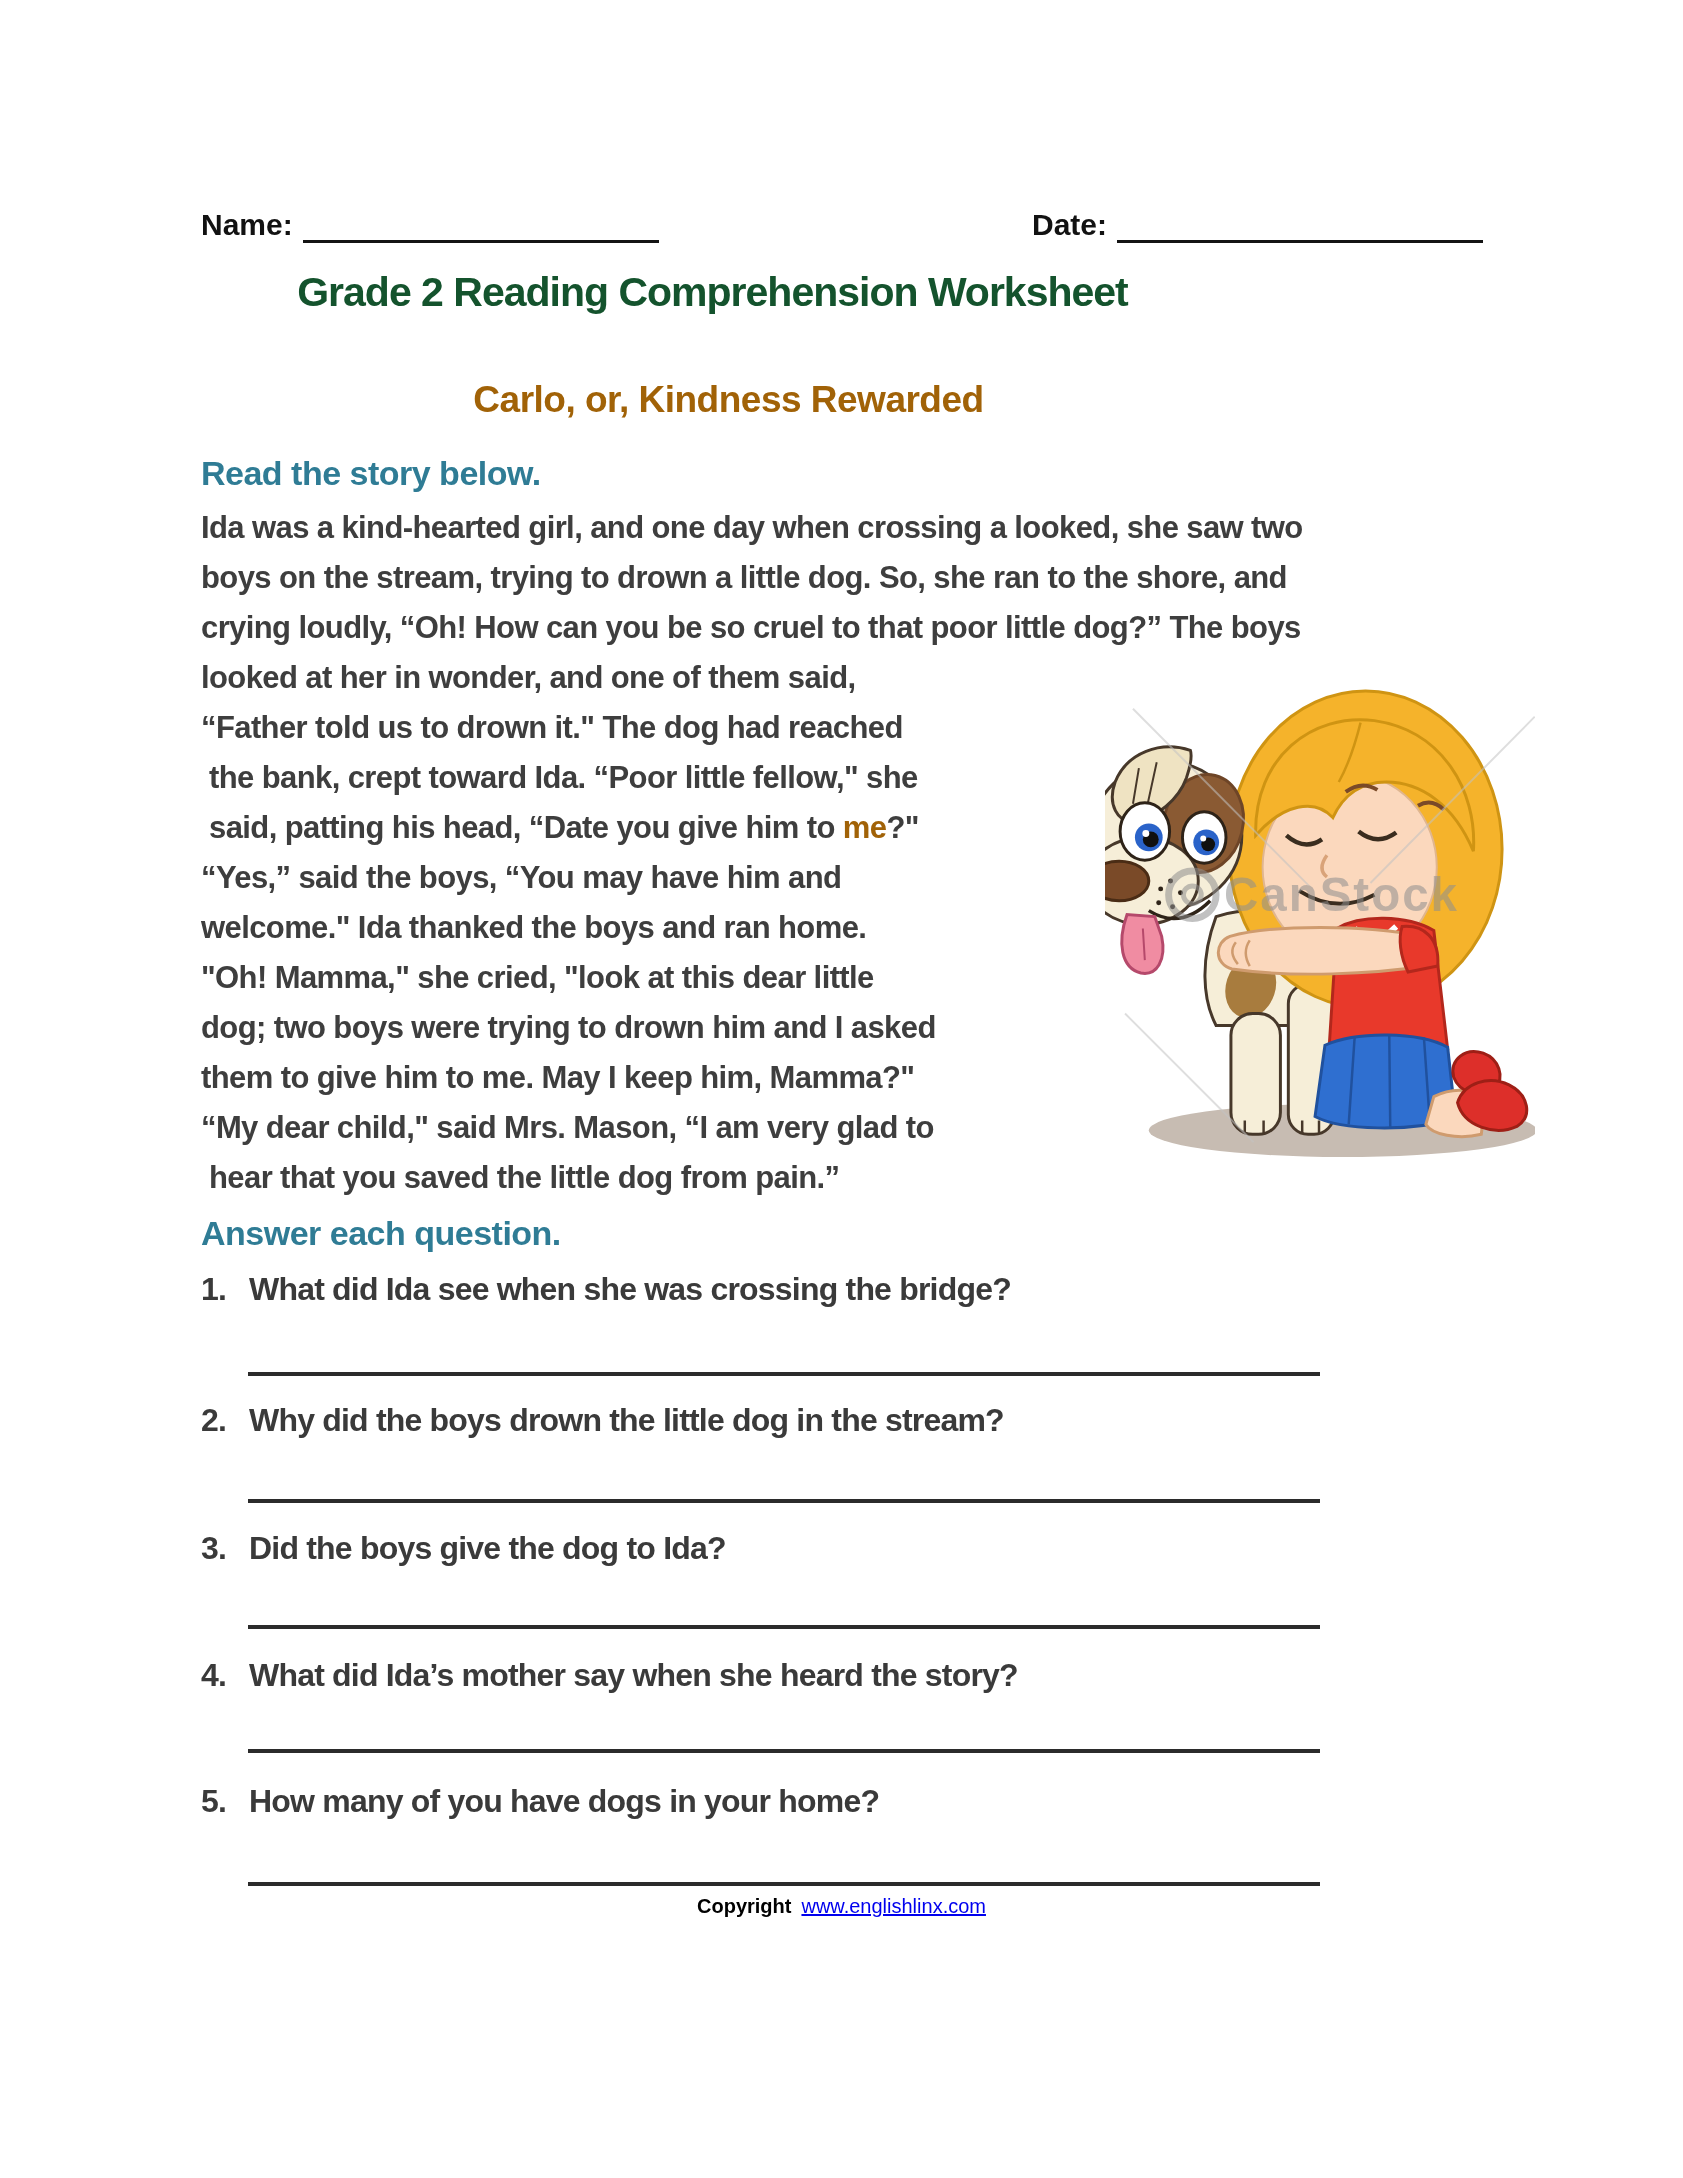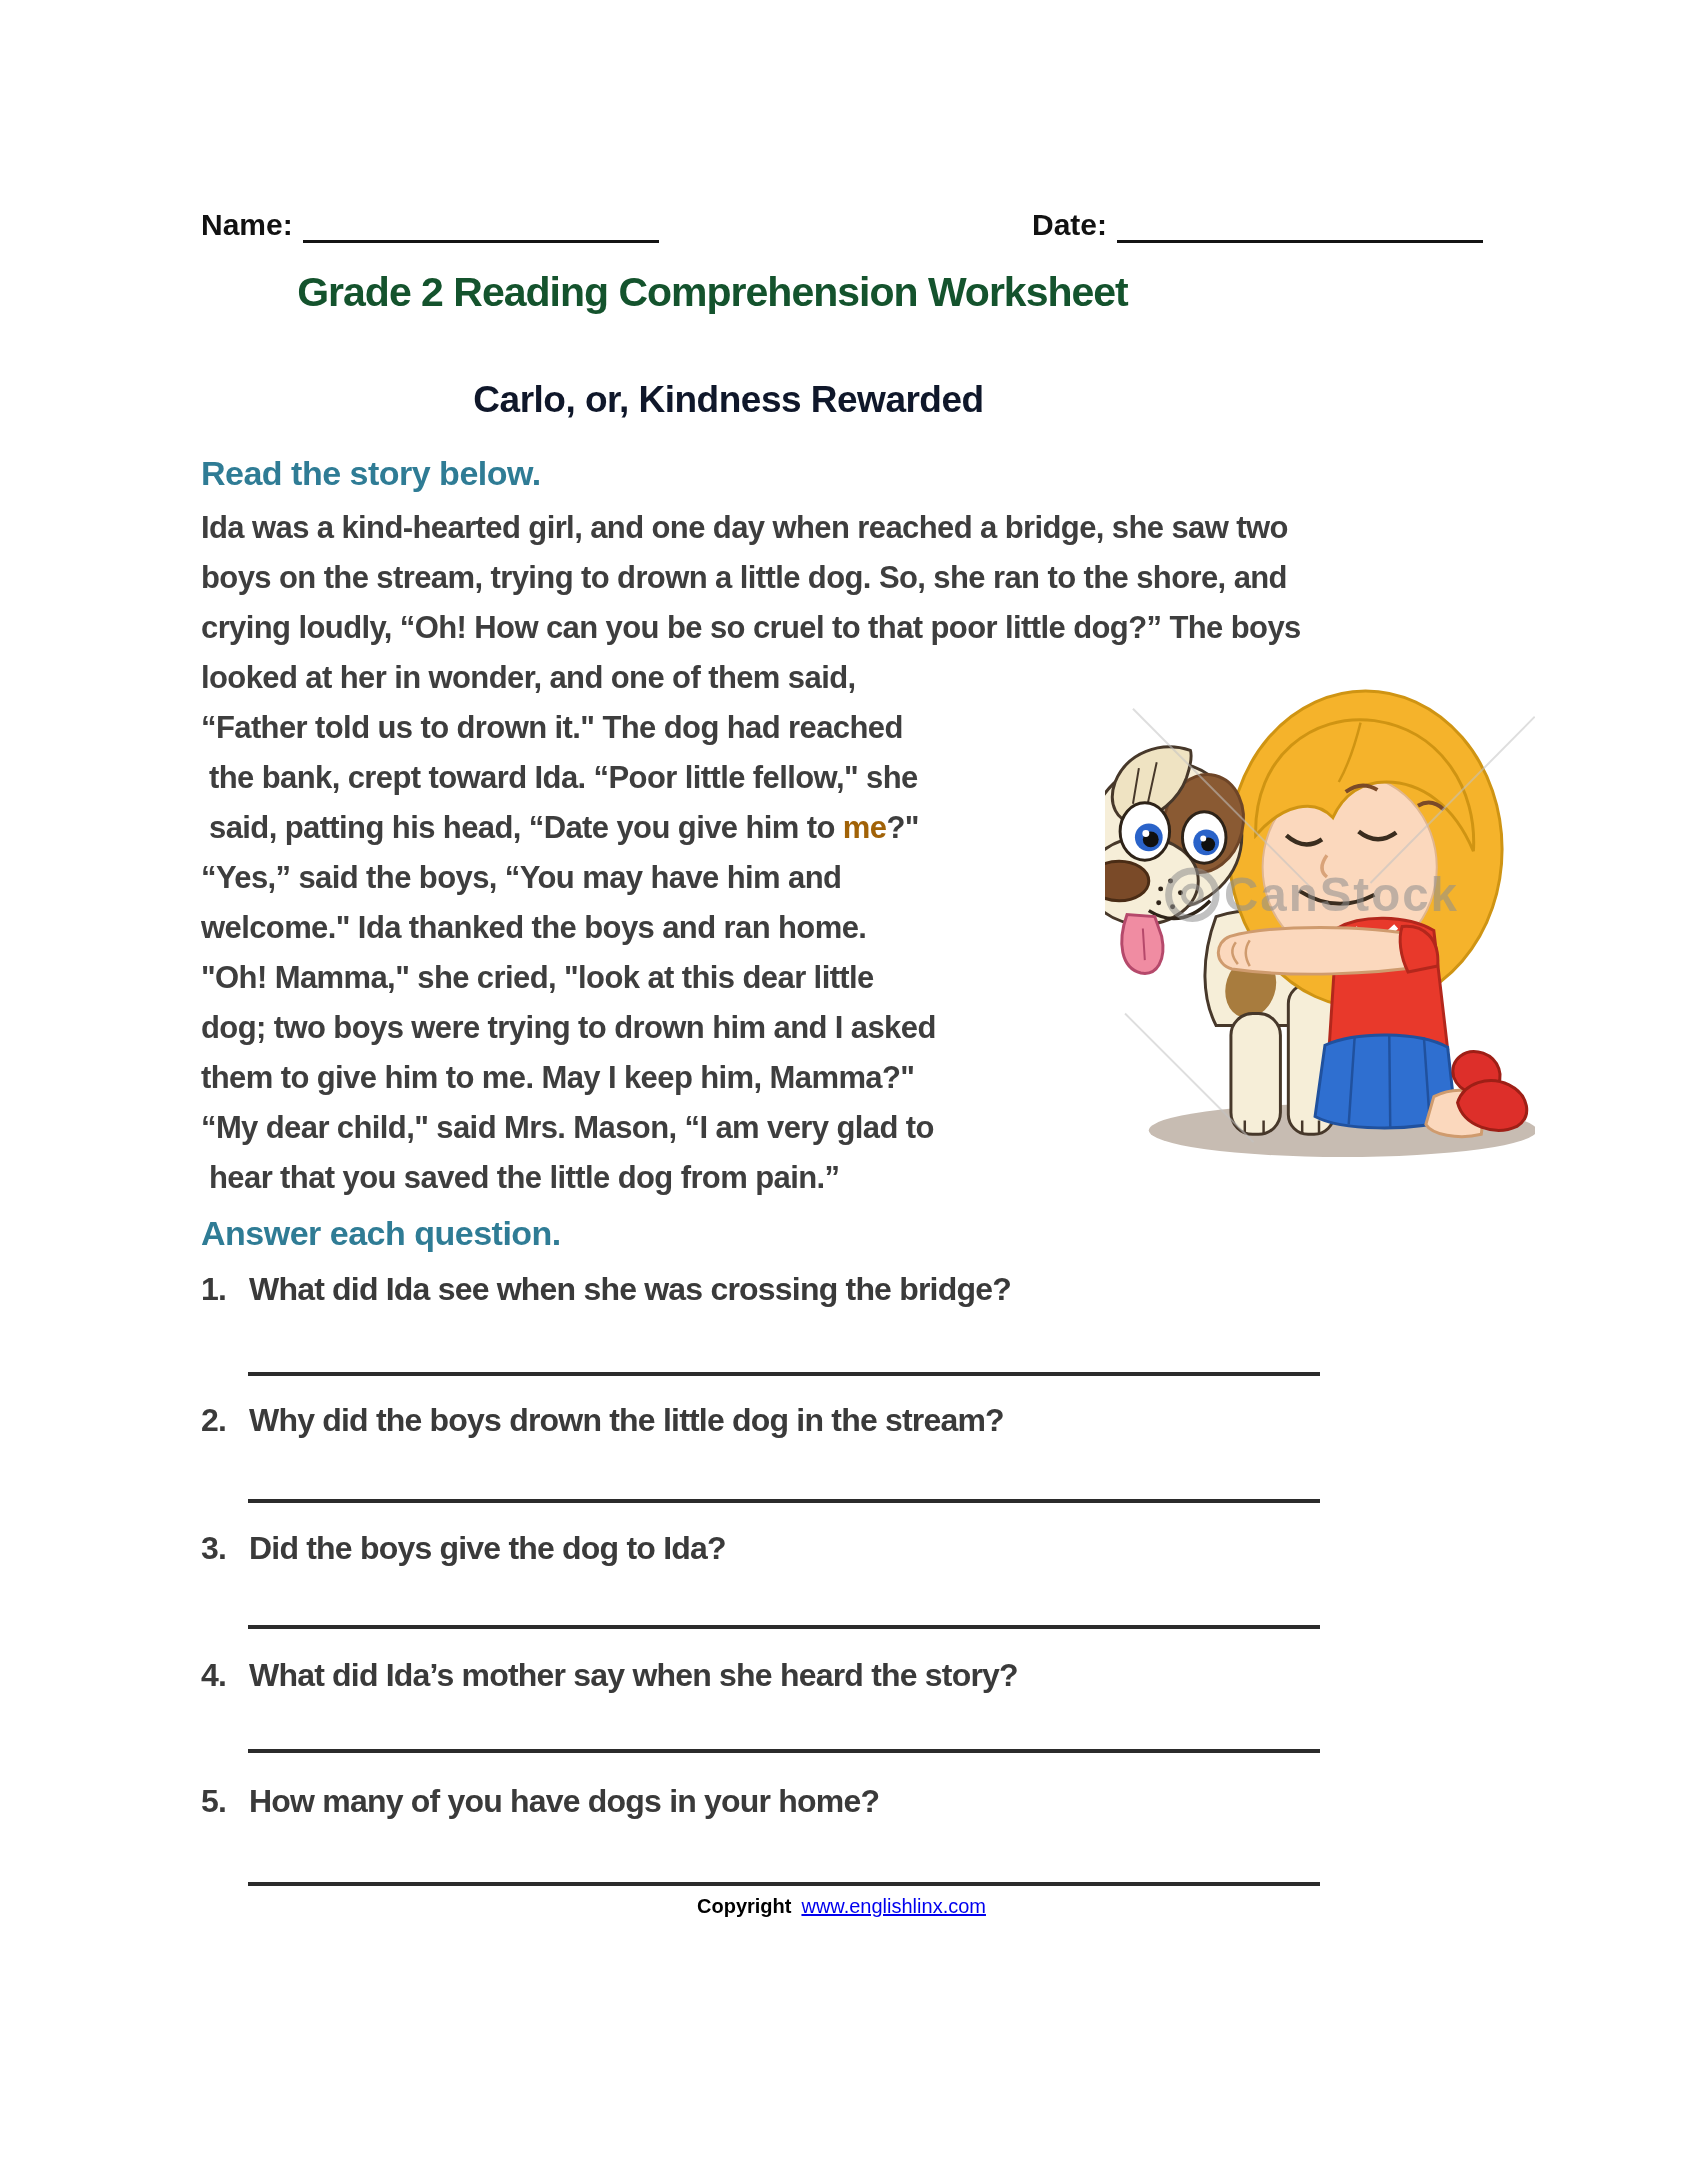--- a/index.html
+++ b/index.html
@@ -11,21 +11,21 @@
   
   .field-row{display:flex;align-items:flex-end;gap:10px;}
   .field-label{font-size:30px;color:#121212;line-height:36px;}
   .blank{border-bottom:3px solid #141414;height:34px;}
   .blank.name{width:356px;}
   .blank.date{width:366px;}
   
   .title{left:0;top:269px;width:1425px;text-align:center;font-size:41px;
          letter-spacing:-1px;color:#14532d;}
   .subtitle{left:0;top:379px;width:1457px;text-align:center;font-size:37px;
-         letter-spacing:-0.5px;color:#0f172a;}
+         letter-spacing:-0.5px;color:#a16207;}
   .section-heading{font-size:34px;letter-spacing:-0.5px;}
   
   .story{left:201px;top:503px;width:1307px;}
   .story-line{font-size:31px;line-height:50px;color:#3e3e3e;
               letter-spacing:-0.6px;white-space:pre-wrap;}
   .story-bold{color:#a16207;}
   
   .illus{left:1105px;top:687px;width:430px;height:476px;}
   
   .question-row{left:201px;display:flex;font-size:32px;color:#3a3a3a;
@@ -50,21 +50,21 @@
     <span class="field-label">Date:</span>
     <span class="blank date"></span>
   </div>
 
   <div class="abs title">Grade 2 Reading Comprehension Worksheet</div>
   <div class="abs subtitle">Carlo, or, Kindness Rewarded</div>
 
   <div class="abs section-heading" style="left:201px;top:454px;color:#2F7C95;">Read the story below.</div>
 
   <div class="abs story">
-    <div class="story-line">Ida was a kind-hearted girl, and one day when reached a bridge, she saw two</div>
+    <div class="story-line">Ida was a kind-hearted girl, and one day when crossing a looked, she saw two</div>
     <div class="story-line">boys on the stream, trying to drown a little dog. So, she ran to the shore, and</div>
     <div class="story-line">crying loudly, “Oh! How can you be so cruel to that poor little dog?” The boys</div>
     <div class="story-line">looked at her in wonder, and one of them said,</div>
     <div class="story-line">“Father told us to drown it." The dog had reached</div>
     <div class="story-line"> the bank, crept toward Ida. “Poor little fellow," she</div>
     <div class="story-line"><span> said, patting his head, “Date you give him to </span><span class="story-bold">me</span><span>?"</span></div>
     <div class="story-line">“Yes,” said the boys, “You may have him and</div>
     <div class="story-line">welcome." Ida thanked the boys and ran home.</div>
     <div class="story-line">"Oh! Mamma," she cried, "look at this dear little</div>
     <div class="story-line">dog; two boys were trying to drown him and I asked</div>

